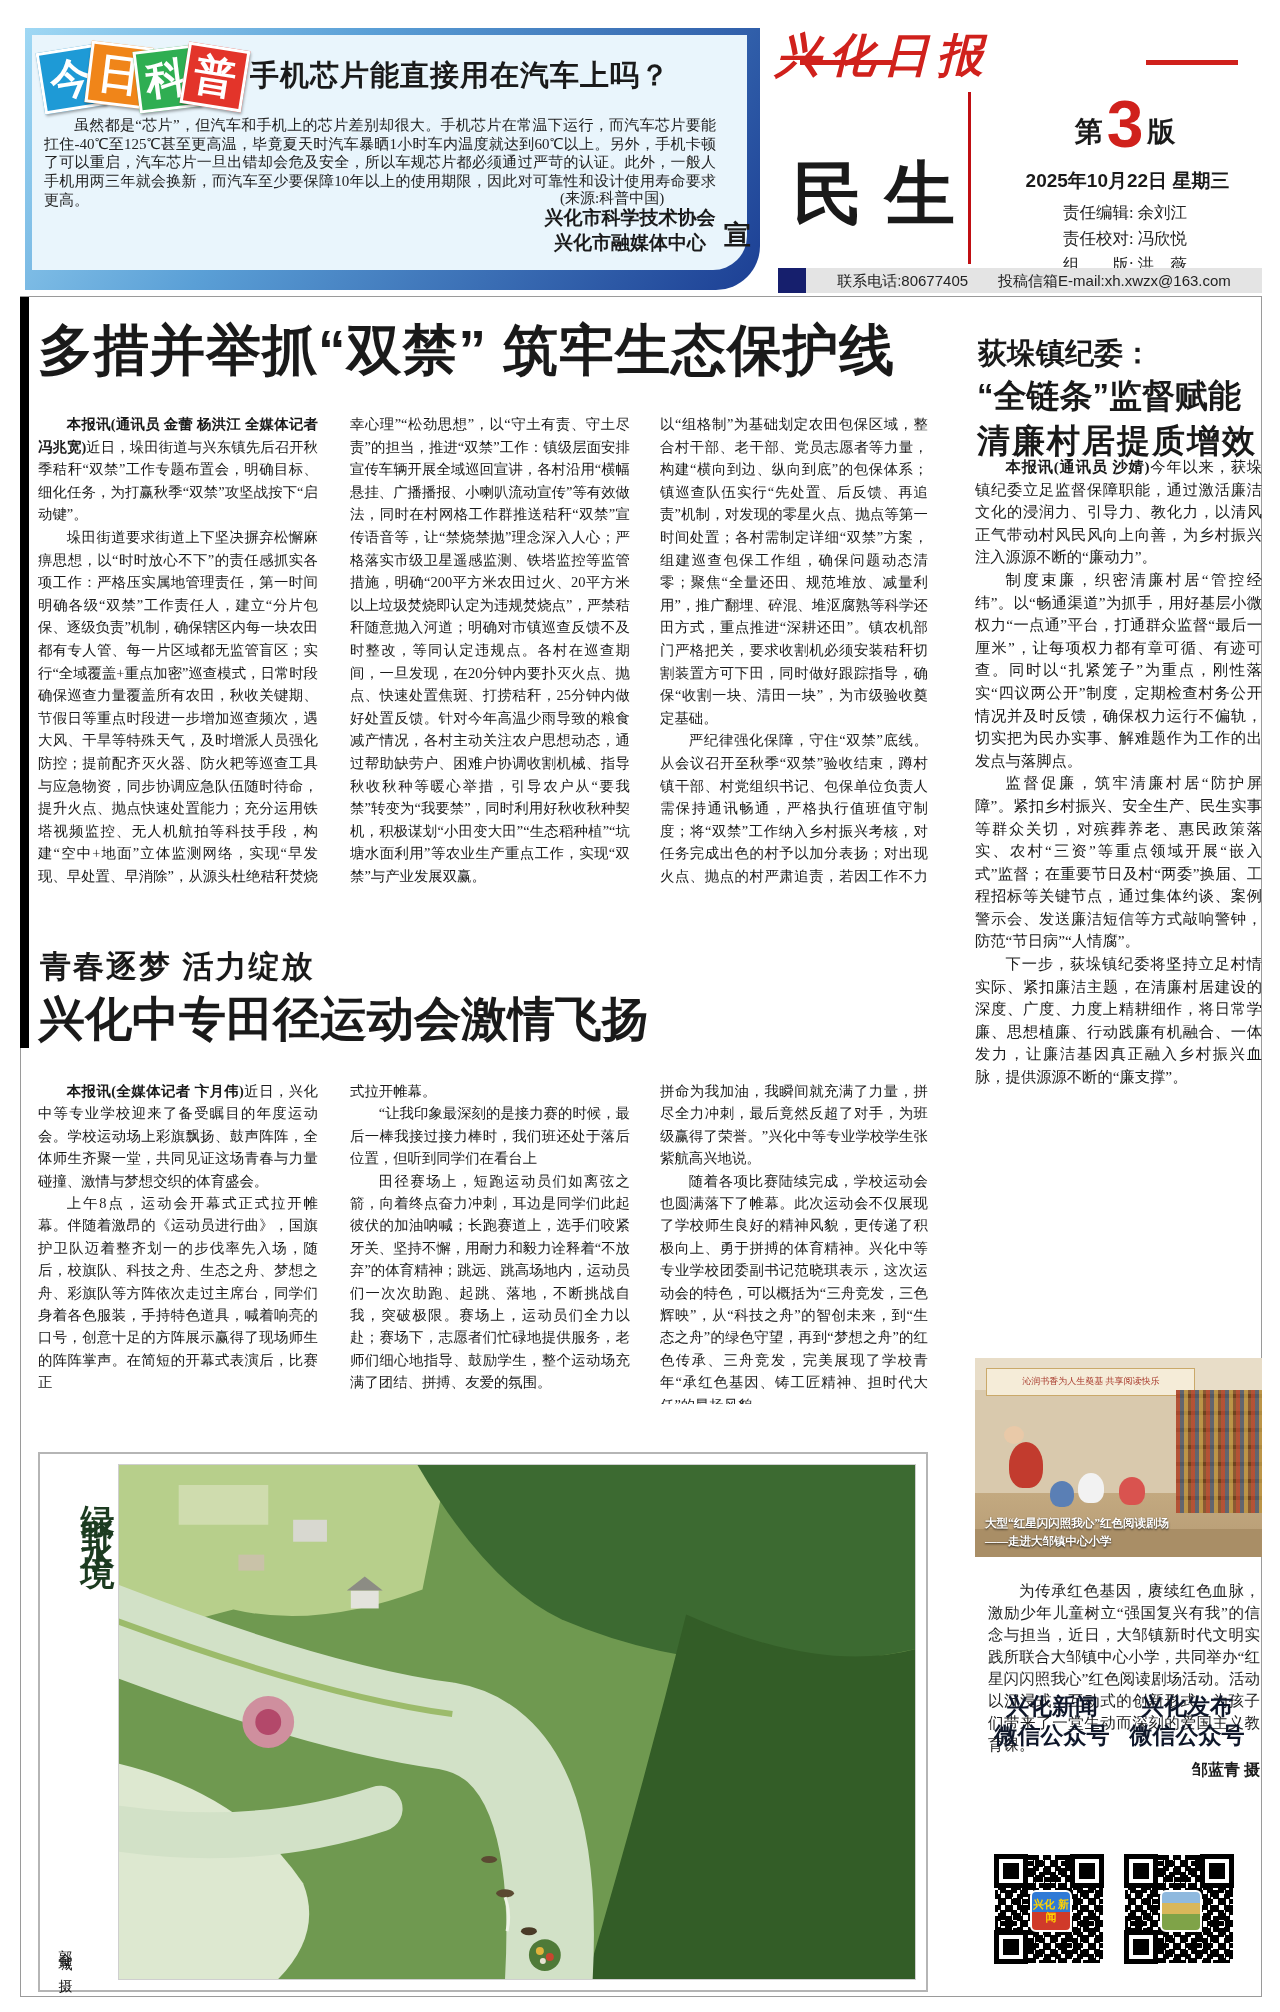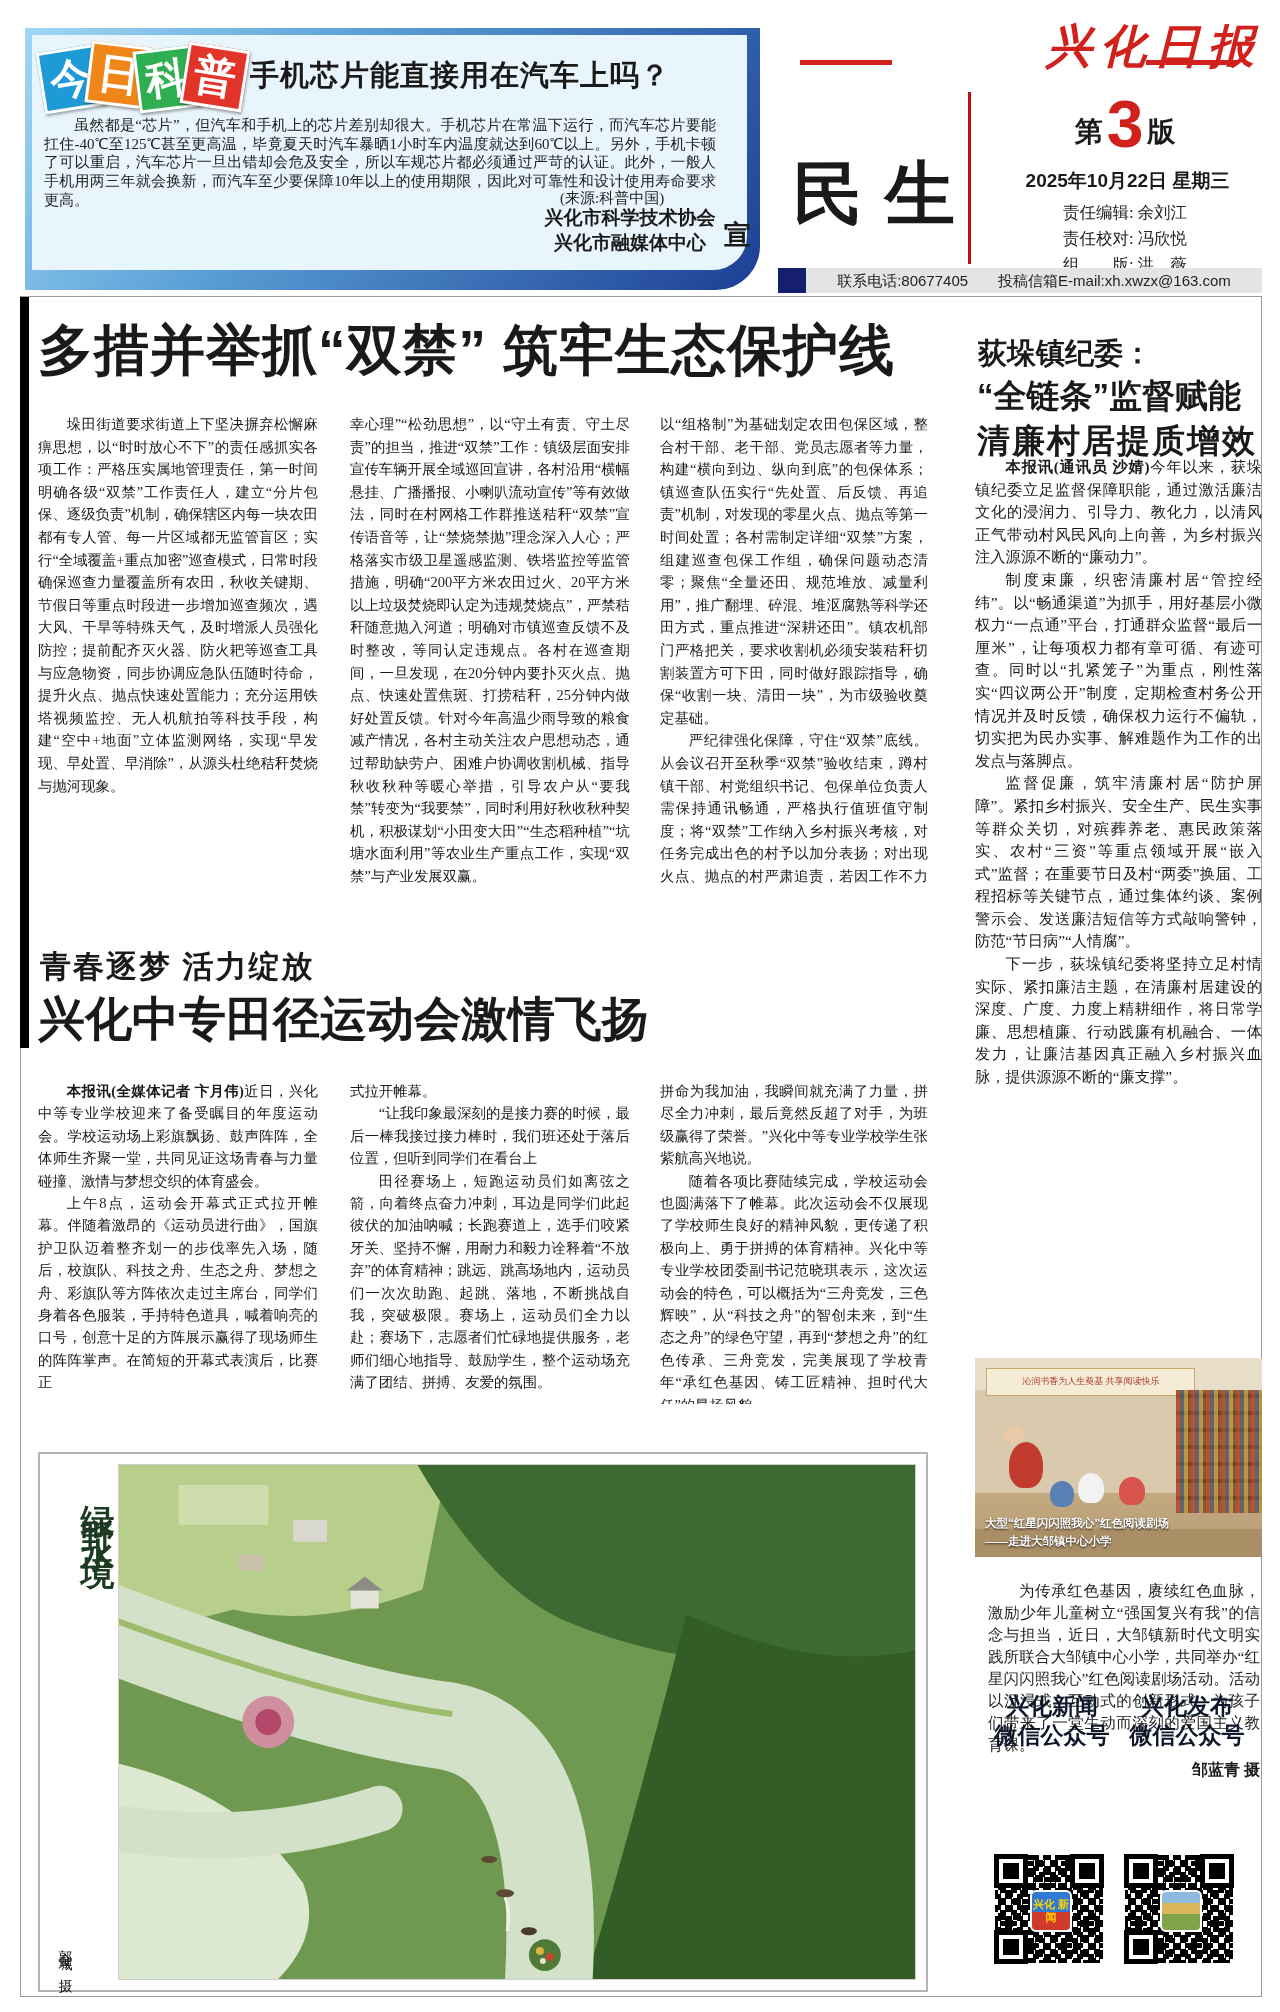--- a/index.html
+++ b/index.html
@@ -22,21 +22,21 @@
     justify-content:center;font-size:42px;font-weight:900;color:#fff;
     font-family:"Liberation Sans",sans-serif;}
   .sci-title{left:250px;top:56px;font-size:29px;font-weight:900;letter-spacing:1px;}
   .sci-body{left:44px;top:116px;width:672px;font-size:15px;line-height:18.7px;color:#222;}
   .sci-source{right:585px;top:189px;font-size:15px;color:#222;}
   .sci-orgs{left:540px;top:205px;width:180px;font-size:19px;font-weight:bold;
     line-height:25px;text-align:center;}
   .sci-seal{left:724px;top:217px;font-size:27px;font-weight:bold;}
 
   
-  .paper-title{left:775px;top:16px;width:487px;text-align:right;font-size:46px;
+  .paper-title{left:775px;top:25px;width:487px;text-align:left;font-size:46px;
     font-weight:bold;color:#d0211c;letter-spacing:8px;font-style:italic;}
   .mast-line{top:60px;height:5px;background:#d0211c;}
   .mast-divider{left:968px;top:92px;width:3px;height:172px;background:#c00f13;}
   .section-title{left:793px;top:148px;font-size:70px;font-weight:900;
     letter-spacing:22px;white-space:nowrap;}
   .pagenum{left:1000px;top:86px;width:250px;text-align:center;white-space:nowrap;}
   .pagenum .small{font-size:28px;font-weight:bold;}
   .pagenum .big{font-size:66px;font-weight:900;color:#d0211c;
     font-family:"Liberation Sans",sans-serif;vertical-align:-6px;}
   .date-line{left:1000px;top:168px;width:255px;text-align:center;font-size:19px;
@@ -149,20 +149,23 @@
 
 <div class="abs rule" style="left:20px;top:296px;width:1242px;height:1px;"></div>
 <div class="abs rule" style="left:20px;top:296px;width:1px;height:1701px;"></div>
 <div class="abs rule" style="left:1261px;top:296px;width:1px;height:1701px;"></div>
 <div class="abs rule" style="left:20px;top:1996px;width:1242px;height:1px;"></div>
 <div class="abs blackbar"></div>
 
 <div class="abs a1-headline sans">多措并举抓“双禁” 筑牢生态保护线</div>
 
 <div class="col c1">
+  <p class="para">
+    <b>本报讯(通讯员 金蕾 杨洪江 全媒体记者 冯兆宽)</b><span>近日，垛田街道与兴东镇先后召开秋季秸秆“双禁”工作专题布置会，明确目标、细化任务，为打赢秋季“双禁”攻坚战按下“启动键”。</span>
+  </p>
   <div>
       <p class="para">垛田街道要求街道上下坚决摒弃松懈麻痹思想，以“时时放心不下”的责任感抓实各项工作：严格压实属地管理责任，第一时间明确各级“双禁”工作责任人，建立“分片包保、逐级负责”机制，确保辖区内每一块农田都有专人管、每一片区域都无监管盲区；实行“全域覆盖+重点加密”巡查模式，日常时段确保巡查力量覆盖所有农田，秋收关键期、节假日等重点时段进一步增加巡查频次，遇大风、干旱等特殊天气，及时增派人员强化防控；提前配齐灭火器、防火耙等巡查工具与应急物资，同步协调应急队伍随时待命，提升火点、抛点快速处置能力；充分运用铁塔视频监控、无人机航拍等科技手段，构建“空中+地面”立体监测网络，实现“早发现、早处置、早消除”，从源头杜绝秸秆焚烧与抛河现象。</p>
     </div>
 </div>
 <div class="col c2">
   <p class="noindent">幸心理”“松劲思想”，以“守土有责、守土尽责”的担当，推进“双禁”工作：镇级层面安排宣传车辆开展全域巡回宣讲，各村沿用“横幅悬挂、广播播报、小喇叭流动宣传”等有效做法，同时在村网格工作群推送秸秆“双禁”宣传语音等，让“禁烧禁抛”理念深入人心；严格落实市级卫星遥感监测、铁塔监控等监管措施，明确“200平方米农田过火、20平方米以上垃圾焚烧即认定为违规焚烧点”，严禁秸秆随意抛入河道；明确对市镇巡查反馈不及时整改，等同认定违规点。各村在巡查期间，一旦发现，在20分钟内要扑灭火点、抛点、快速处置焦斑、打捞秸秆，25分钟内做好处置反馈。针对今年高温少雨导致的粮食减产情况，各村主动关注农户思想动态，通过帮助缺劳户、困难户协调收割机械、指导秋收秋种等暖心举措，引导农户从“要我禁”转变为“我要禁”，同时利用好秋收秋种契机，积极谋划“小田变大田”“生态稻种植”“坑塘水面利用”等农业生产重点工作，实现“双禁”与产业发展双赢。</p>
 
 </div>
 <div class="col c3">
   <p class="noindent">以“组格制”为基础划定农田包保区域，整合村干部、老干部、党员志愿者等力量，构建“横向到边、纵向到底”的包保体系；镇巡查队伍实行“先处置、后反馈、再追责”机制，对发现的零星火点、抛点等第一时间处置；各村需制定详细“双禁”方案，组建巡查包保工作组，确保问题动态清零；聚焦“全量还田、规范堆放、减量利用”，推广翻埋、碎混、堆沤腐熟等科学还田方式，重点推进“深耕还田”。镇农机部门严格把关，要求收割机必须安装秸秆切割装置方可下田，同时做好跟踪指导，确保“收割一块、清田一块”，为市级验收奠定基础。</p>

